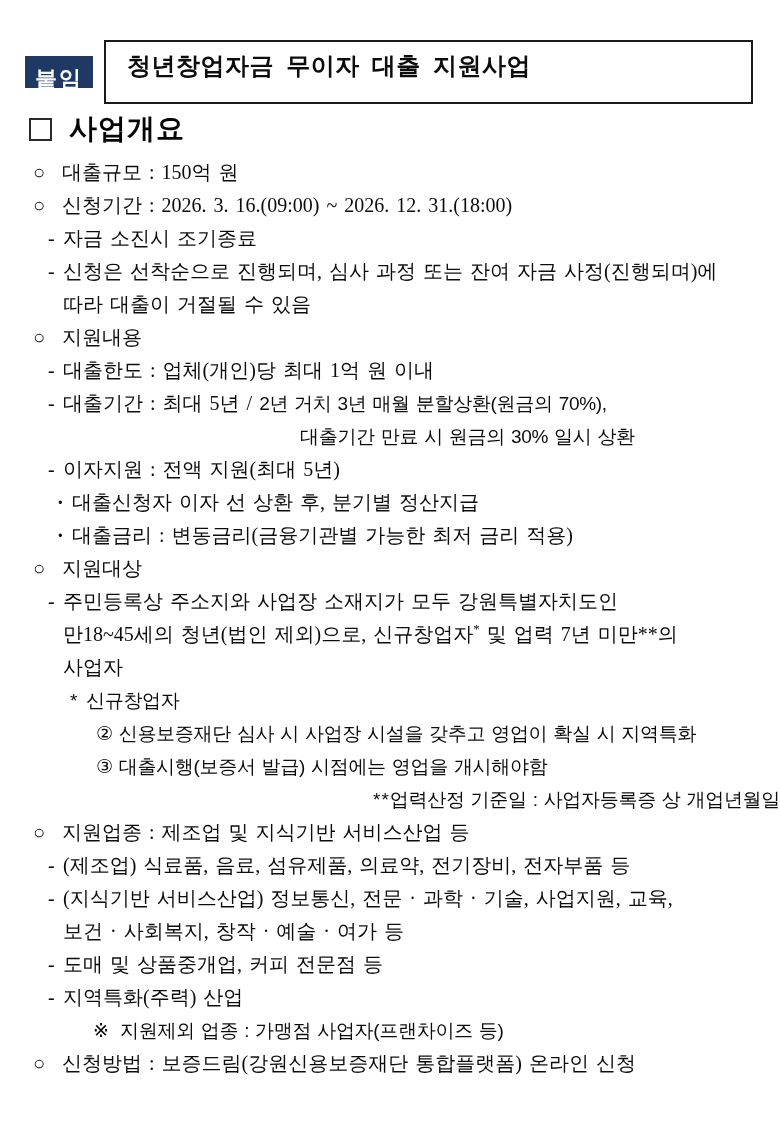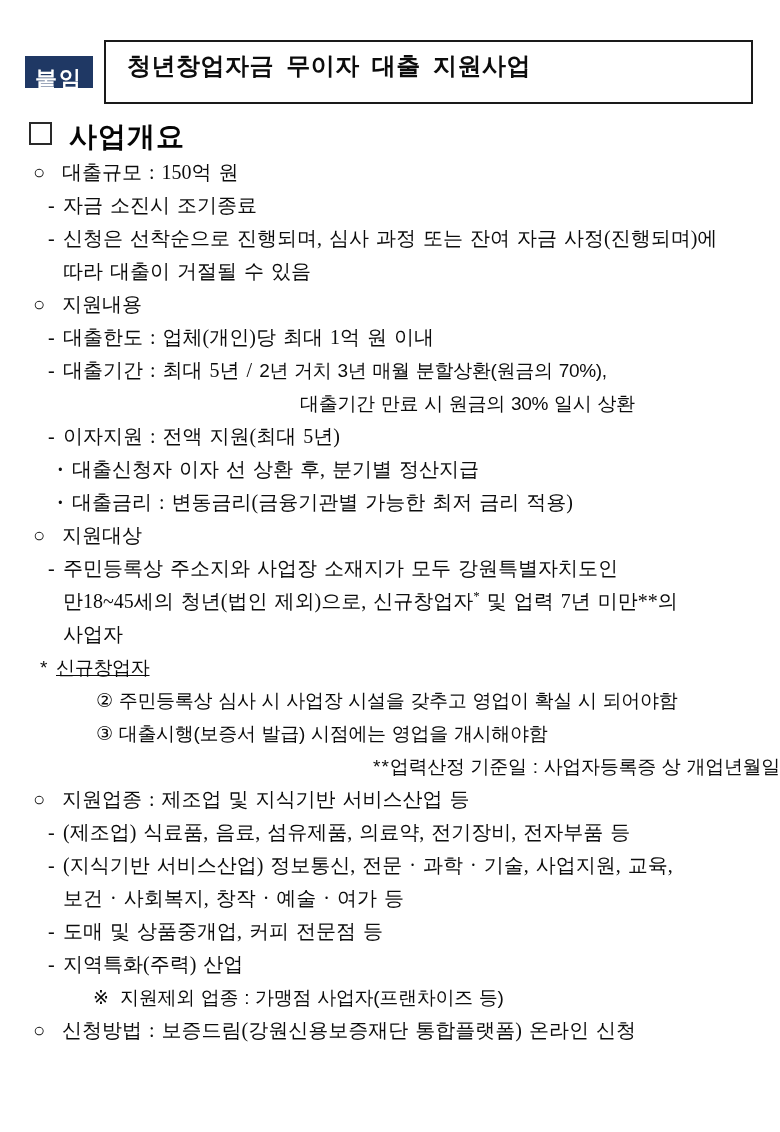--- a/index.html
+++ b/index.html
@@ -22,39 +22,39 @@
     font-family:"Liberation Sans","DejaVu Sans",sans-serif;
     font-weight:bold; font-size:24px; letter-spacing:0.5px; word-spacing:5px;
     white-space:nowrap;
   }
 
   
   .section-head { position:absolute; left:29px; top:110px; display:flex; align-items:center; }
   .square { width:23px; height:23px; border:2px solid #2a2a2a; background:#fff; }
   .section-title {
     margin-left:17px; font-family:"Liberation Sans","DejaVu Sans",sans-serif;
-    font-weight:bold; font-size:28px; letter-spacing:1px; color:#050505;margin-top:8px;
+    font-weight:bold; font-size:28px; letter-spacing:1px; color:#050505;
   }
 
   
   .content { position:absolute; left:0; top:156px; width:780px; }
   .line {
     line-height:33px; font-size:20px; word-spacing:2px; white-space:nowrap; color:#0c0c0c;
   }
   .bullet { display:inline-block; }
 
   .l-circle         { padding-left:33px; }
   .l-circle .bullet { width:29px; font-size:20px; }
   .l-dash           { padding-left:48px; }
   .l-dash .bullet   { width:15px; }
   .l-dot            { padding-left:57px; }
   .l-dot .bullet    { width:15px; font-weight:bold; }
   .l-cont           { padding-left:63px; }
   .l-cont2          { padding-left:300px; }
-  .l-star           { padding-left:40px;text-decoration:underline; }
+  .l-star           { padding-left:70px; }
   .l-star .bullet   { width:16px; }
   .l-starstar           { padding-left:26px;text-align:right; }
   .l-starstar .bullet   { width:27px; letter-spacing:1px; }
   .l-num            { padding-left:96px; }
   .l-ref            { padding-left:93px; }
   .l-ref .bullet    { width:27px; }
 
   .sansline, .seg-sans {
     font-family:"Liberation Sans","DejaVu Sans",sans-serif;
     font-size:19px; word-spacing:1px; letter-spacing:-0.3px;
@@ -69,36 +69,37 @@
   <div class="titlebox"><span>청년창업자금 무이자 대출 지원사업</span></div>
 </div>
 
 <div class="section-head">
   <span class="square"></span>
   <span class="section-title">사업개요</span>
 </div>
 
 <div class="content" id="doc-body">
     <div class="line l-circle"><span class="bullet">○</span><span>대출규모 : 150억 원</span></div>
+    <div class="line l-circle"><span class="bullet">○</span><span>신청기간 : 2026. 3. 16.(09:00) ~ 2026. 12. 31.(18:00)</span></div>
     <div class="line l-dash"><span class="bullet">-</span><span>자금 소진시 조기종료</span></div>
     <div class="line l-dash"><span class="bullet">-</span><span>신청은 선착순으로 진행되며, 심사 과정 또는 잔여 자금 사정(진행되며)에</span></div>
     <div class="line l-cont"><span>따라 대출이 거절될 수 있음</span></div>
     <div class="line l-circle"><span class="bullet">○</span><span>지원내용</span></div>
     <div class="line l-dash"><span class="bullet">-</span><span>대출한도 : 업체(개인)당 최대 1억 원 이내</span></div>
     <div class="line l-dash"><span class="bullet">-</span><span>대출기간 : 최대 5년 / </span><span class="seg-sans">2년 거치 3년 매월 분할상환(원금의 70%),</span></div>
     <div class="line l-cont2 sansline"><span>대출기간 만료 시 원금의 30% 일시 상환</span></div>
     <div class="line l-dash"><span class="bullet">-</span><span>이자지원 : 전액 지원(최대 5년)</span></div>
     <div class="line l-dot"><span class="bullet">·</span><span>대출신청자 이자 선 상환 후, 분기별 정산지급</span></div>
     <div class="line l-dot"><span class="bullet">·</span><span>대출금리 : 변동금리(금융기관별 가능한 최저 금리 적용)</span></div>
     <div class="line l-circle"><span class="bullet">○</span><span>지원대상</span></div>
     <div class="line l-dash"><span class="bullet">-</span><span>주민등록상 주소지와 사업장 소재지가 모두 강원특별자치도인</span></div>
     <div class="line l-cont"><span>만18~45세의 청년(법인 제외)으로, 신규창업자</span><span class="sup">*</span><span> 및 업력 7년 미만**의</span></div>
     <div class="line l-cont"><span>사업자</span></div>
     <div class="line l-star sansline"><span class="bullet">*</span><span>신규창업자</span></div>
-    <div class="line l-num sansline"><span>② 주민등록상 심사 시 사업장 시설을 갖추고 영업이 확실 시 되어야함</span></div>
+    <div class="line l-num sansline"><span>② 신용보증재단 심사 시 사업장 시설을 갖추고 영업이 확실 시 지역특화</span></div>
     <div class="line l-num sansline"><span>③ 대출시행(보증서 발급) 시점에는 영업을 개시해야함</span></div>
     <div class="line l-starstar sansline"><span class="bullet">**</span><span>업력산정 기준일 : 사업자등록증 상 개업년월일</span></div>
     <div class="line l-circle"><span class="bullet">○</span><span>지원업종 : 제조업 및 지식기반 서비스산업 등</span></div>
     <div class="line l-dash"><span class="bullet">-</span><span>(제조업) 식료품, 음료, 섬유제품, 의료약, 전기장비, 전자부품 등</span></div>
     <div class="line l-dash"><span class="bullet">-</span><span>(지식기반 서비스산업) 정보통신, 전문 · 과학 · 기술, 사업지원, 교육,</span></div>
     <div class="line l-cont"><span>보건 · 사회복지, 창작 · 예술 · 여가 등</span></div>
     <div class="line l-dash"><span class="bullet">-</span><span>도매 및 상품중개업, 커피 전문점 등</span></div>
     <div class="line l-dash"><span class="bullet">-</span><span>지역특화(주력) 산업</span></div>
     <div class="line l-ref sansline"><span class="bullet">※</span><span>지원제외 업종 : 가맹점 사업자(프랜차이즈 등)</span></div>
     <div class="line l-circle"><span class="bullet">○</span><span>신청방법 : 보증드림(강원신용보증재단 통합플랫폼) 온라인 신청</span></div>

